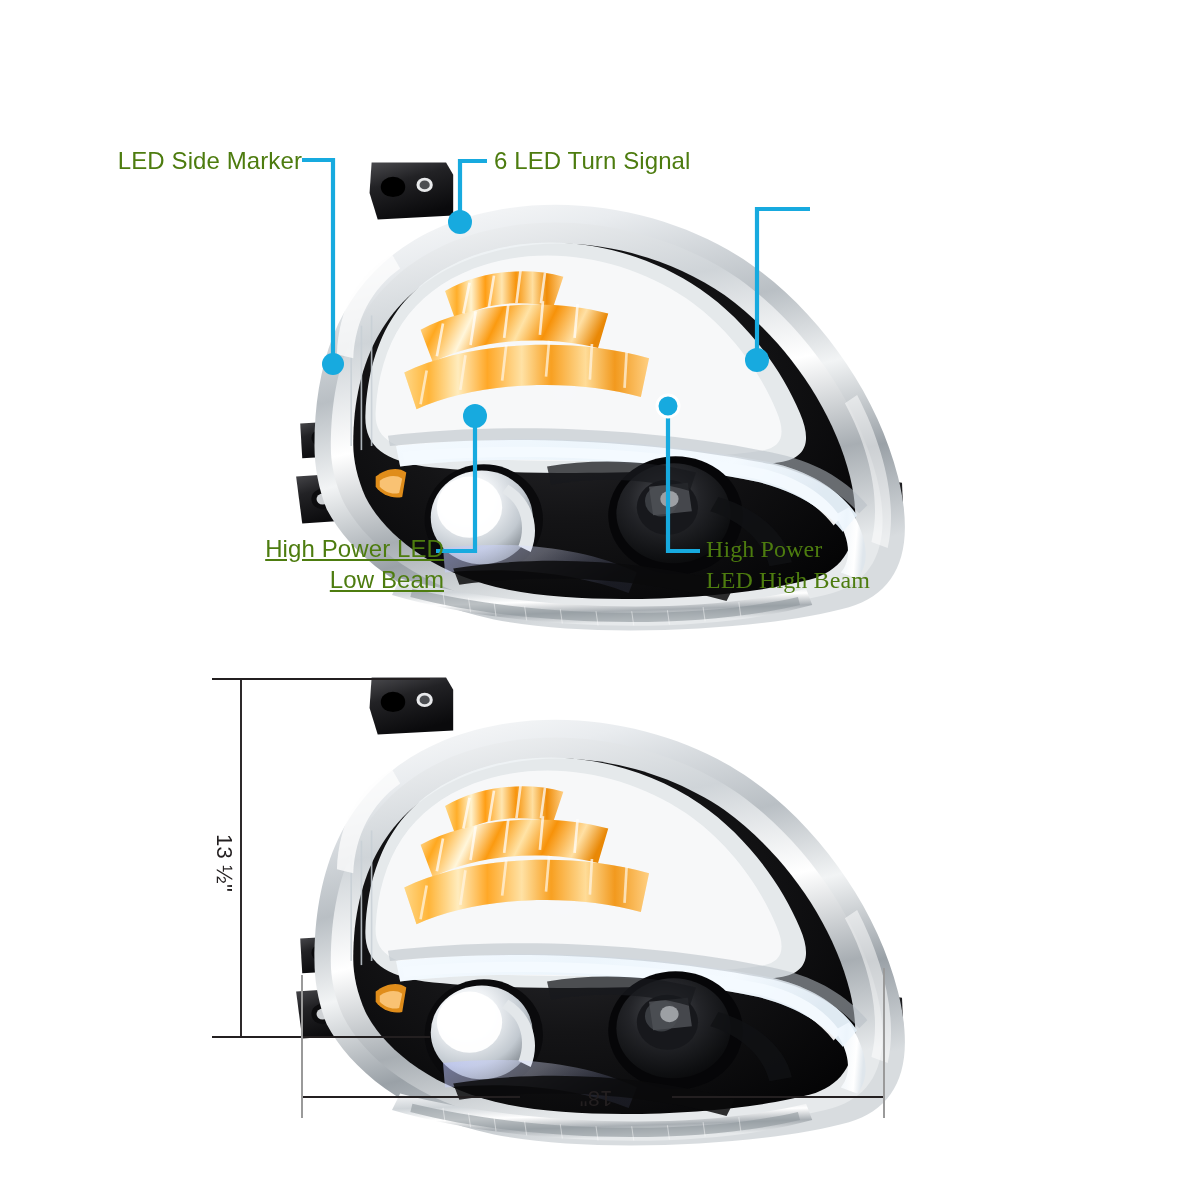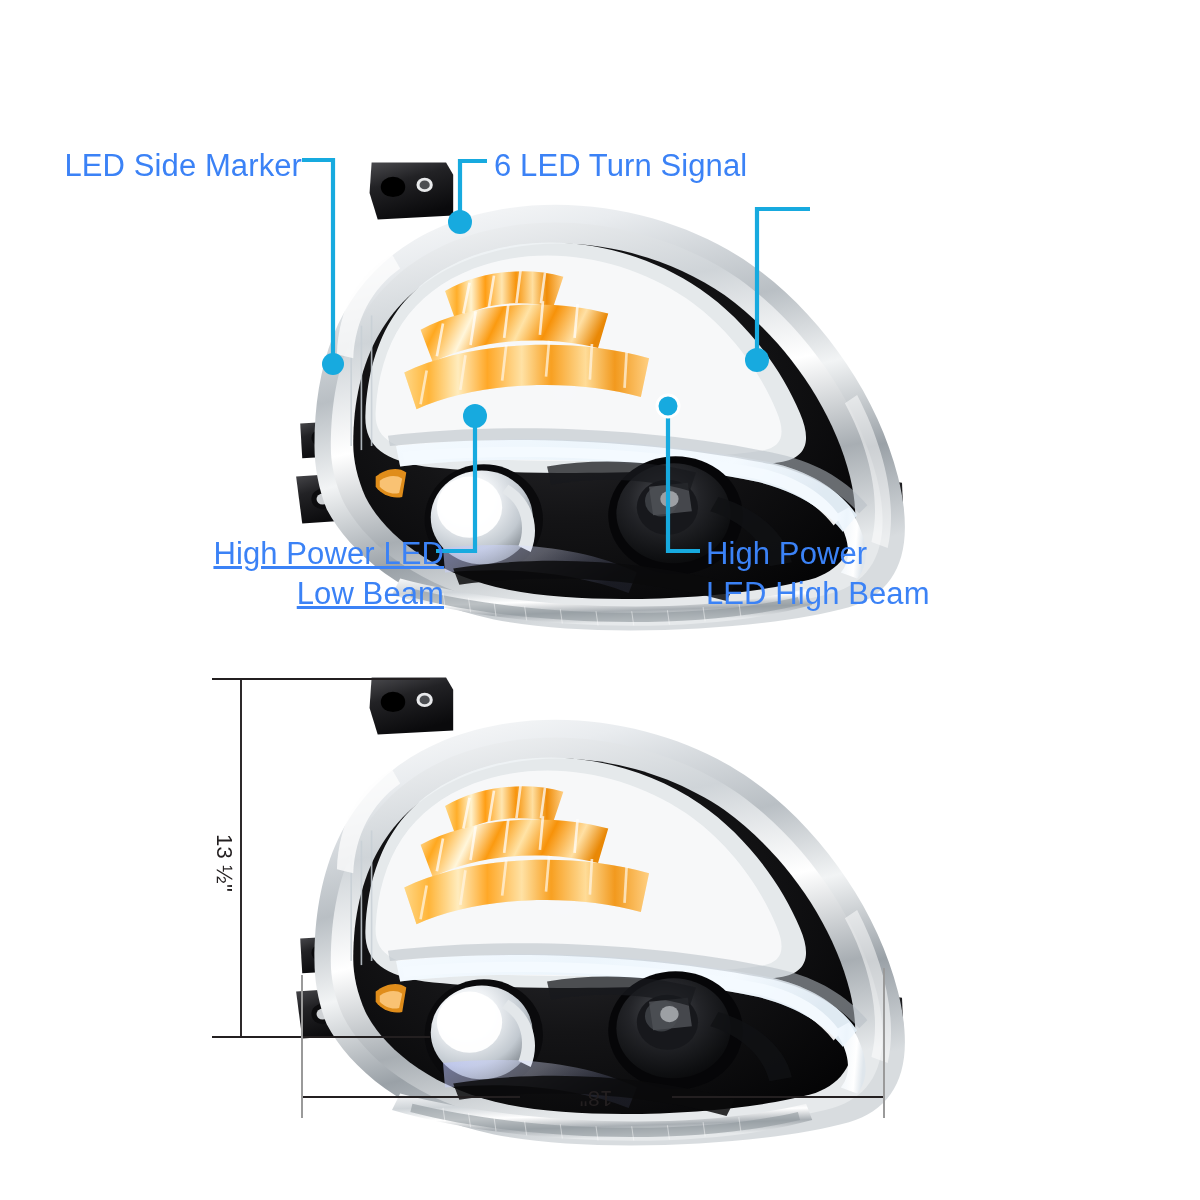--- a/index.html
+++ b/index.html
@@ -9,22 +9,22 @@
     background:#ffffff;
     font-family:"Liberation Sans","DejaVu Sans",sans-serif;
     overflow:hidden;
     position:relative;
   }
   #stage{position:absolute;left:0;top:0;width:1200px;height:1200px;}
 
   
   .callout{
     position:absolute;
-    color:#3b82f6;
-    font-size:31px;
+    color:#4d7c0f;
+    font-size:24px;
     line-height:1.28;
     letter-spacing:.1px;
     white-space:pre-line;
     font-weight:400;
   }
   .callout.r{text-align:right;}
 
   
   .dimtxt{
     position:absolute;
@@ -304,21 +304,21 @@
   </svg>
 
   <div class="callout r" style="left:40px;top:146px;width:262px;">LED Side Marker</div>
 
   <div class="callout" style="left:494px;top:146px;">6 LED Turn Signal</div>
 
 
   <div class="callout r" style="left:168px;top:534px;width:276px;text-decoration:underline;">High Power LED
 Low Beam</div>
 
-  <div class="callout" style="left:706px;top:534px;">High Power
+  <div class="callout" style="left:706px;top:534px;font-family:Liberation Serif, serif;">High Power
 LED High Beam</div>
 
   <svg class="layer" viewBox="0 0 1200 1200">
     <g transform="translate(290,655) scale(1.02)">
       <use href="#lampArt"></use>
     </g>
   </svg>
 
   <svg class="layer" viewBox="0 0 1200 1200">
 

